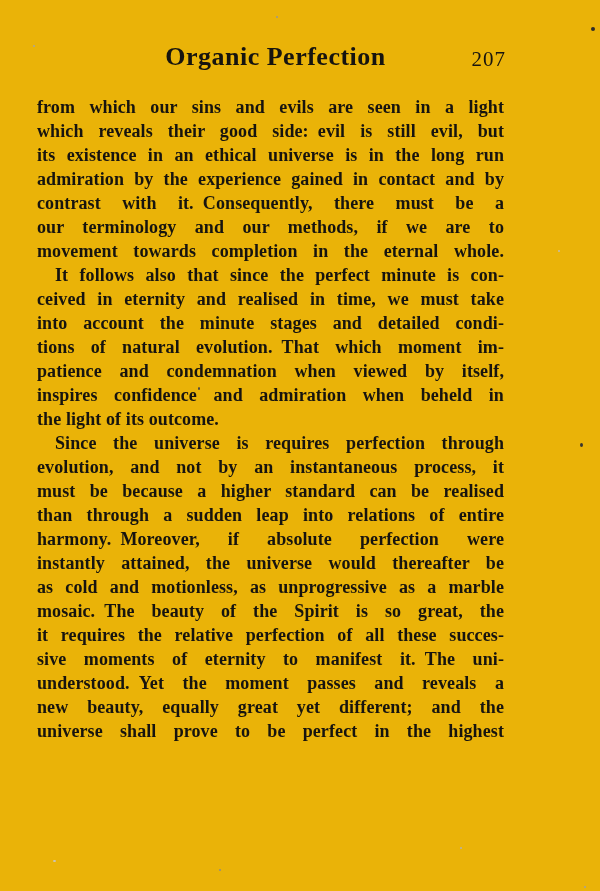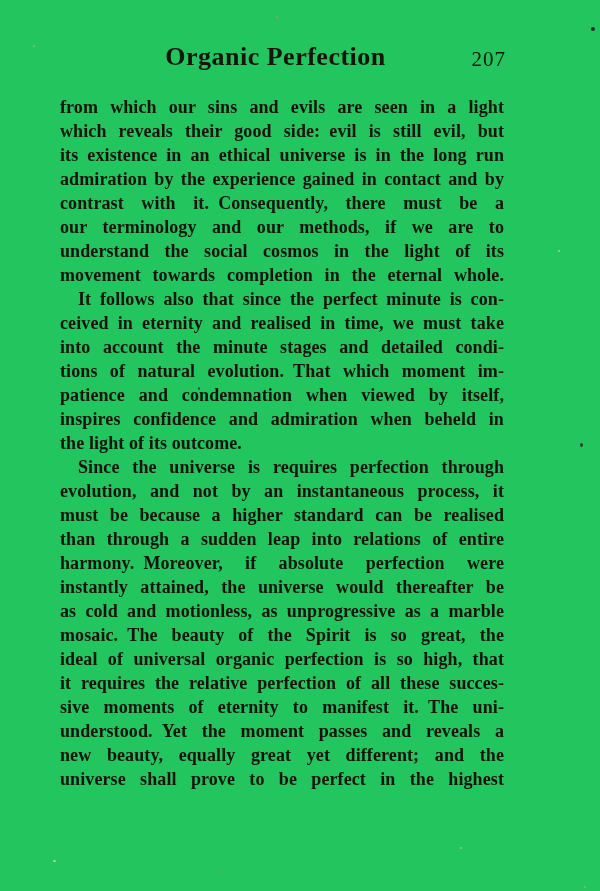--- a/index.html
+++ b/index.html
@@ -4,21 +4,21 @@
 <style>
   html, body {
     margin: 0;
     padding: 0;
     background: #fcfcfb;
   }
   .page {
     position: relative;
     width: 600px;
     height: 891px;
-    background: #22c55e;
+    background: #eab308;
     color: #17140f;
     font-family: "Liberation Serif", "DejaVu Serif", serif;
     box-sizing: border-box;
     padding: 0 96px 0 37px;
     overflow: hidden;
   }
   .header {
     position: relative;
     margin-top: 42px;
     height: 30px;
@@ -43,21 +43,20 @@
     margin-top: 23px;
   }
   .line {
     font-size: 18px;
     font-weight: 700;
     line-height: 24px;
     height: 24px;
     text-align: justify;
     text-align-last: justify;
     letter-spacing: 0.1px;
-    margin-left: 23px;
   }
   .line.indent {
     text-indent: 18px;
   }
   .line.para-end {
     text-align-last: left;
   }
   .speck {
     position: absolute;
     border-radius: 50%;
@@ -75,21 +74,20 @@
 
   <div class="textblock">
 
     <div>
       <div class="line">from which our sins and evils are seen in a light</div>
       <div class="line">which reveals their good side: evil is still evil, but</div>
       <div class="line">its existence in an ethical universe is in the long run</div>
       <div class="line">admiration by the experience gained in contact and by</div>
       <div class="line">contrast with it. Consequently, there must be a</div>
       <div class="line">our terminology and our methods, if we are to</div>
-      <div class="line">understand the social cosmos in the light of its</div>
       <div class="line">movement towards completion in the eternal whole.</div>
     </div>
 
     <div>
       <div class="line indent">It follows also that since the perfect minute is con-</div>
       <div class="line">ceived in eternity and realised in time, we must take</div>
       <div class="line">into account the minute stages and detailed condi-</div>
       <div class="line">tions of natural evolution. That which moment im-</div>
       <div class="line">patience and condemnation when viewed by itself,</div>
       <div class="line">inspires confidence and admiration when beheld in</div>
@@ -98,21 +96,20 @@
 
     <div>
       <div class="line indent">Since the universe is requires perfection through</div>
       <div class="line">evolution, and not by an instantaneous process, it</div>
       <div class="line">must be because a higher standard can be realised</div>
       <div class="line">than through a sudden leap into relations of entire</div>
       <div class="line">harmony. Moreover, if absolute perfection were</div>
       <div class="line">instantly attained, the universe would thereafter be</div>
       <div class="line">as cold and motionless, as unprogressive as a marble</div>
       <div class="line">mosaic. The beauty of the Spirit is so great, the</div>
-      <div class="line">ideal of universal organic perfection is so high, that</div>
       <div class="line">it requires the relative perfection of all these succes-</div>
       <div class="line">sive moments of eternity to manifest it. The uni-</div>
       <div class="line">understood. Yet the moment passes and reveals a</div>
       <div class="line">new beauty, equally great yet different; and the</div>
       <div class="line">universe shall prove to be perfect in the highest</div>
     </div>
 
   </div>
 
   <div class="speck" style="left:591px; top:27px; width:4px; height:4px; background:#2f2c28;"></div>

